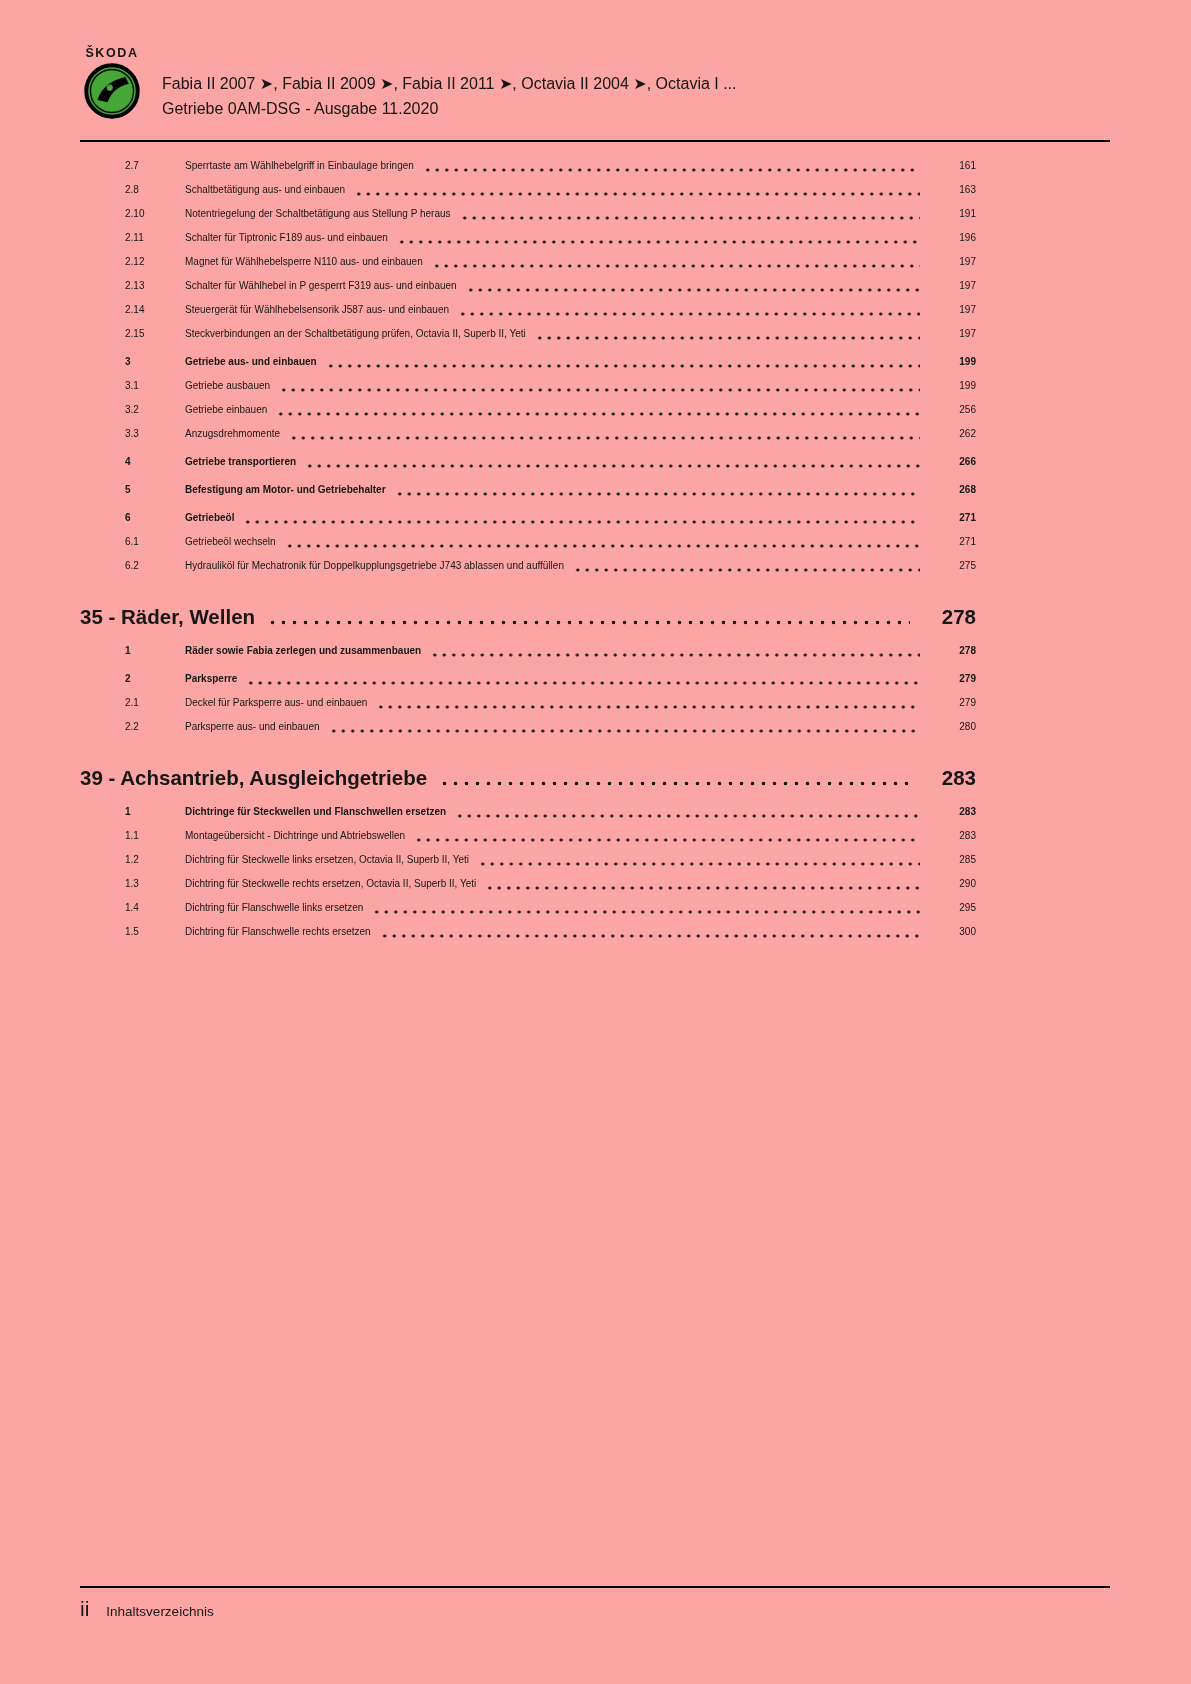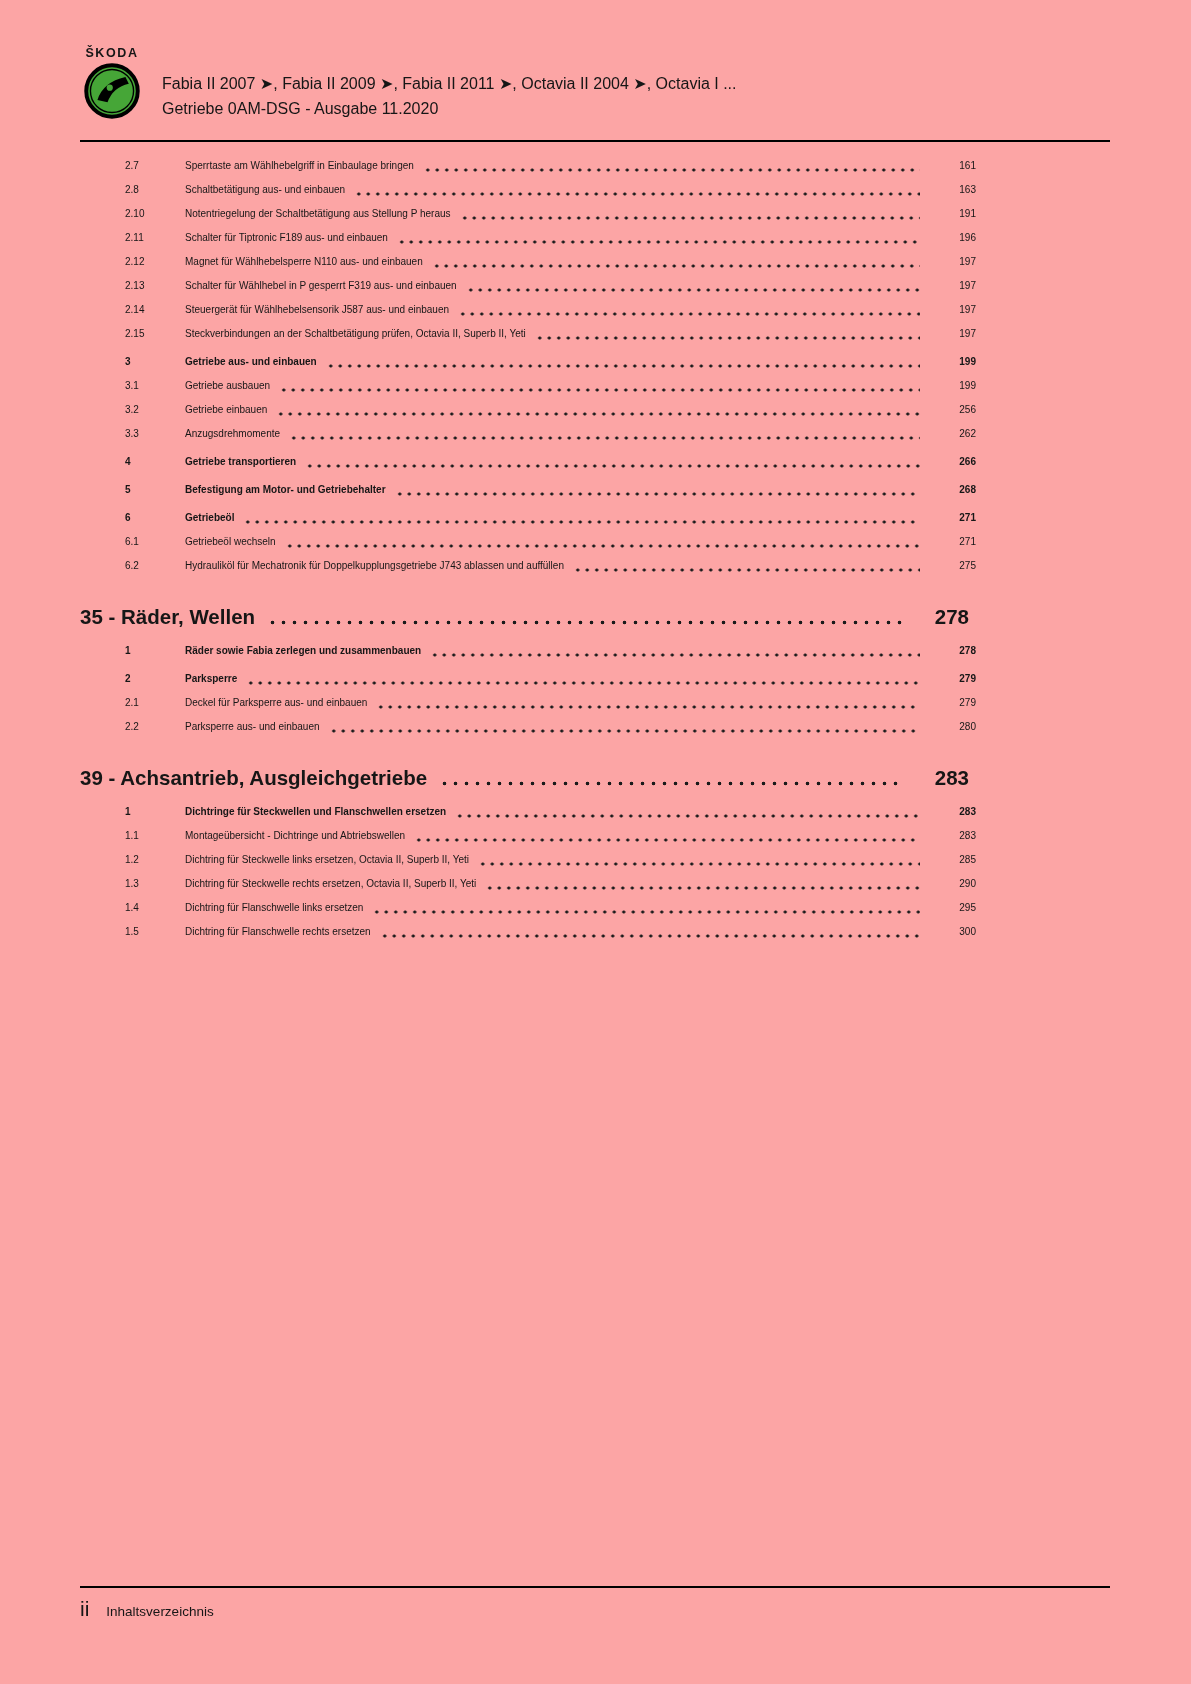--- a/index.html
+++ b/index.html
@@ -62,21 +62,21 @@
     width: 896px;
   }
   .toc-section { margin: 0; }
 
   .chapter-row {
     display: flex;
     align-items: stretch;
     font-size: 20.5px;
     font-weight: bold;
     line-height: 30px;
-    margin: 24px 7px 7px 0;
+    margin: 24px 0 7px 0;
   }
   .chapter-title { white-space: nowrap; flex: 0 0 auto; }
   .chapter-page { flex: 0 0 58px; text-align: right; }
 
   .entry-row {
     display: flex;
     align-items: stretch;
     font-size: 10px;
     line-height: 24px;
   }

